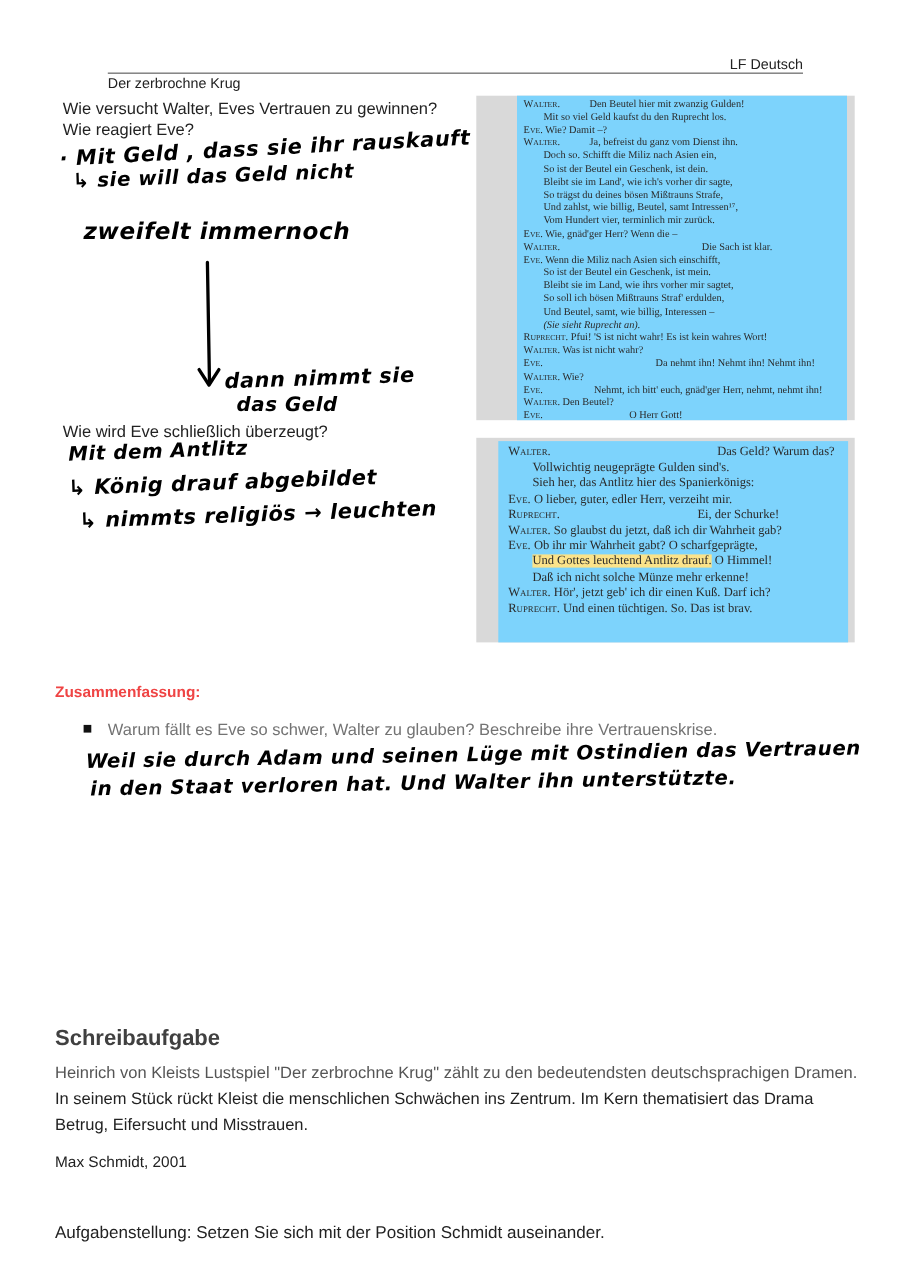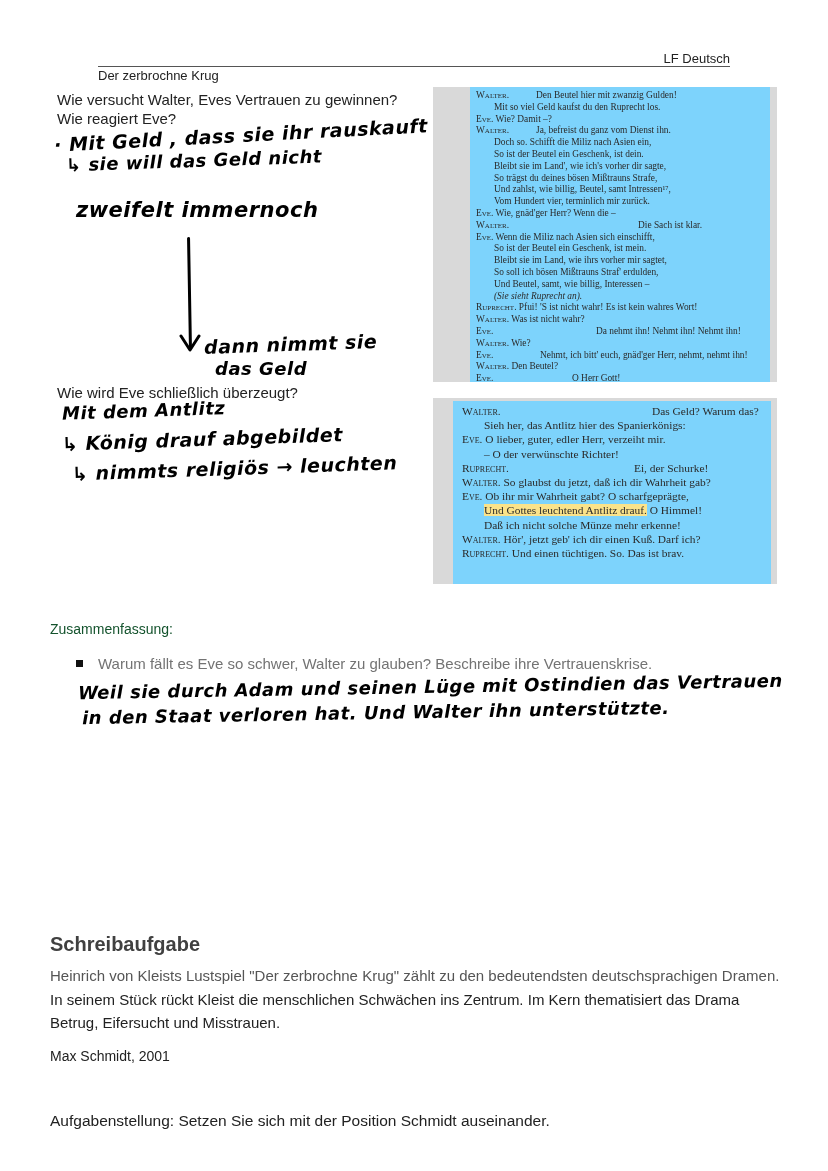--- a/index.html
+++ b/index.html
@@ -24,21 +24,21 @@
   .ex2 .page { left: 20px; top: 3px; width: 318px; height: 183px; font-size: 11.4px; line-height: 14.2px; padding: 3px 0 0 9px; box-sizing: border-box; }
 
   .line { position: relative; white-space: nowrap; }
   .line.indent { padding-left: 18px; }
   .ex2 .line.indent { padding-left: 22px; }
   .sp { font-variant: small-caps; }
   .rt { position: absolute; }
   .hl { background: #fbe38a; }
   .it { font-style: italic; }
 
-  .sec-title { position: absolute; left: 50px; font-weight: normal; font-size: 14px; color: #14532d; }
+  .sec-title { position: absolute; left: 50px; font-weight: bold; font-size: 14px; color: #ef4444; }
   .bullet-row { position: absolute; left: 76px; top: 655px; font-size: 15px; color: #737373; }
   .bullet-sq { display: inline-block; width: 7px; height: 7px; background: #111; margin-right: 15px; vertical-align: 2px; }
 
   .schreib-title { position: absolute; left: 50px; top: 933px; font-weight: bold; font-size: 20px; color: #404040; }
   .schreib-text { position: absolute; left: 50px; top: 964px; width: 740px; font-size: 15px; line-height: 23.5px; color: #222; }
   .schreib-text .muted { color: #555; }
   .citation { position: absolute; left: 50px; top: 1048px; font-size: 14px; color: #222; }
   .aufgabe { position: absolute; left: 50px; top: 1112px; font-size: 15.5px; color: #222; }
 </style>
 </head>
@@ -98,23 +98,23 @@
       <div class="line"><span class="sp">Walter.</span> <span>Wie?</span></div>
       <div class="line"><span class="sp">Eve.</span><span class="rt" style="left: 64px;">Nehmt, ich bitt' euch, gnäd'ger Herr, nehmt, nehmt ihn!</span></div>
       <div class="line"><span class="sp">Walter.</span> <span>Den Beutel?</span></div>
       <div class="line"><span class="sp">Eve.</span><span class="rt" style="left: 96px;">O Herr Gott!</span></div>
     </div>
 </div>
 
 <div class="excerpt ex2">
   <div class="page" id="ex2-page">
       <div class="line"><span class="sp">Walter.</span><span class="rt" style="left: 190px;">Das Geld? Warum das?</span></div>
+      <div class="line indent"><span>Vollwichtig neugeprägte Gulden sind's.</span></div>
       <div class="line indent"><span>Sieh her, das Antlitz hier des Spanierkönigs:</span></div>
       <div class="line"><span class="sp">Eve.</span> <span>O lieber, guter, edler Herr, verzeiht mir.</span></div>
-      <div class="line indent"><span>– O der verwünschte Richter!</span></div>
       <div class="line"><span class="sp">Ruprecht.</span><span class="rt" style="left: 172px;">Ei, der Schurke!</span></div>
       <div class="line"><span class="sp">Walter.</span> <span>So glaubst du jetzt, daß ich dir Wahrheit gab?</span></div>
       <div class="line"><span class="sp">Eve.</span> <span>Ob ihr mir Wahrheit gabt? O scharfgeprägte,</span></div>
       <div class="line indent"><span class="hl">Und Gottes leuchtend Antlitz drauf.</span><span> O Himmel!</span></div>
       <div class="line indent"><span>Daß ich nicht solche Münze mehr erkenne!</span></div>
       <div class="line"><span class="sp">Walter.</span> <span>Hör', jetzt geb' ich dir einen Kuß. Darf ich?</span></div>
       <div class="line"><span class="sp">Ruprecht.</span> <span>Und einen tüchtigen. So. Das ist brav.</span></div>
     </div>
 </div>
 

